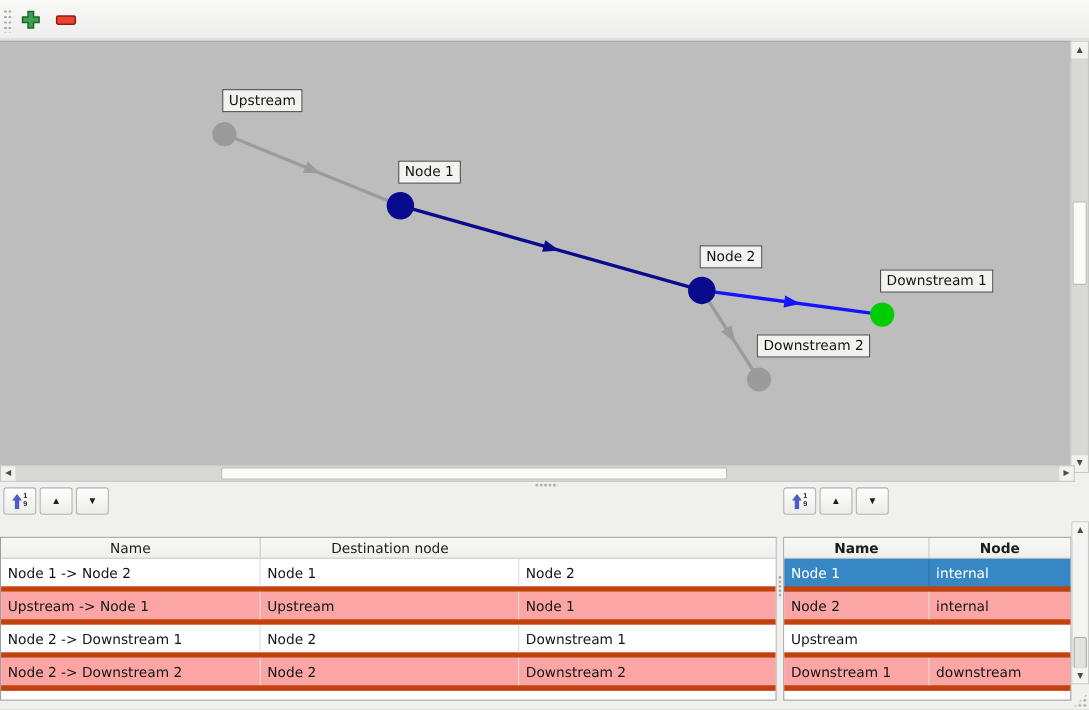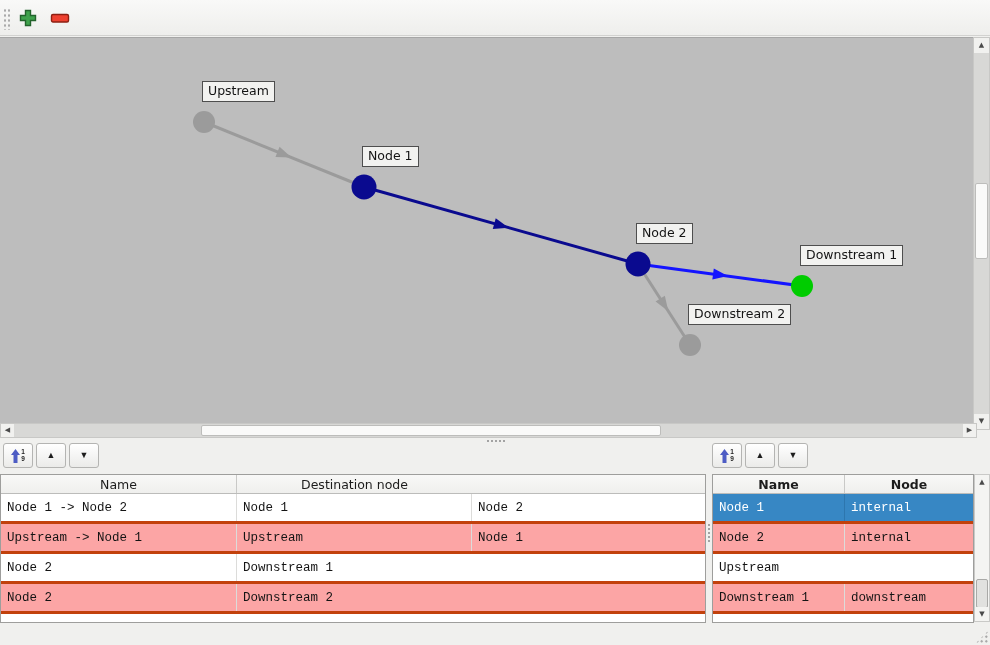--- a/index.html
+++ b/index.html
@@ -47,32 +47,32 @@
   
   .mini-btn { position:absolute; top:443px; width:30px; height:25px; border:1px solid #b4b4b2;
               border-radius:3px; background:linear-gradient(#ffffff,#ebebe9);
               display:flex; align-items:center; justify-content:center; cursor:pointer; }
   .arrow-glyph { font-size:9px; color:#1d1d1d; line-height:1; }
   .sort-ic { display:flex; align-items:center; gap:1px; }
   .sort-digits { display:flex; flex-direction:column; font-size:6.5px; line-height:6.5px;
                  color:#222; font-weight:bold; }
 
   
-  .tbl { position:absolute; top:474px; background:#fff; border:1px solid #9e9e9c; }
+  .tbl { position:absolute; top:488px; background:#fff; border:1px solid #9e9e9c; }
   .etable { left:0; width:706px; height:149px; }
   .ntable { left:712px; width:262px; height:149px; }
   .thead { display:grid; height:19px; background:linear-gradient(#f8f8f7,#efefed);
            border-bottom:1px solid #bcbcba; }
   .etable .thead, .etable .trow { grid-template-columns:236px 235px 1fr; }
   .ntable .thead, .ntable .trow { grid-template-columns:132px 1fr; }
   .hcell { display:flex; align-items:center; justify-content:center; font-size:12.5px;
            color:#1c1c1c; border-right:1px solid #c9c9c7; cursor:pointer; }
   .hcell:last-child { border-right:none; }
   .ntable .hcell { font-weight:bold; }
-  .trow { display:grid; height:30px; background:#fff; border-bottom:3px solid #c2410c; cursor:pointer;font-family:Liberation Mono, monospace; }
+  .trow { display:grid; height:30px; background:#fff; border-bottom:5px solid #c2410c; cursor:pointer; }
   .trow.alt { background:#fca5a5; }
   .tcell { display:flex; align-items:center; padding-left:6px; font-size:12.5px; color:#141414;
            border-right:1px solid #dcdcda; overflow:hidden; white-space:nowrap; }
   .tcell:last-child { border-right:none; }
   .trow.selected .tcell { color:#ffffff; border-right-color:#2d76ae; }
 
   
   .ntscroll { position:absolute; left:974px; top:474px; width:16px; height:148px;
               background:#f4f4f2; border:1px solid #c9c9c7; }
   .ntscroll .sb-btn { left:0; width:14px; height:14px; background:#f4f4f2; }
@@ -198,24 +198,26 @@
           <div class="tcell">Node 1 -&gt; Node 2</div>
           <div class="tcell">Node 1</div>
           <div class="tcell">Node 2</div>
         </div>
         <div class="trow alt">
           <div class="tcell">Upstream -&gt; Node 1</div>
           <div class="tcell">Upstream</div>
           <div class="tcell">Node 1</div>
         </div>
         <div class="trow">
+          <div class="tcell">Node 2 -&gt; Downstream 1</div>
           <div class="tcell">Node 2</div>
           <div class="tcell">Downstream 1</div>
         </div>
         <div class="trow alt">
+          <div class="tcell">Node 2 -&gt; Downstream 2</div>
           <div class="tcell">Node 2</div>
           <div class="tcell">Downstream 2</div>
         </div>
       </div>
   </div>
 
   <div class="tbl ntable">
     <div class="thead">
       <div class="hcell">Name</div>
       <div class="hcell">Node</div>

